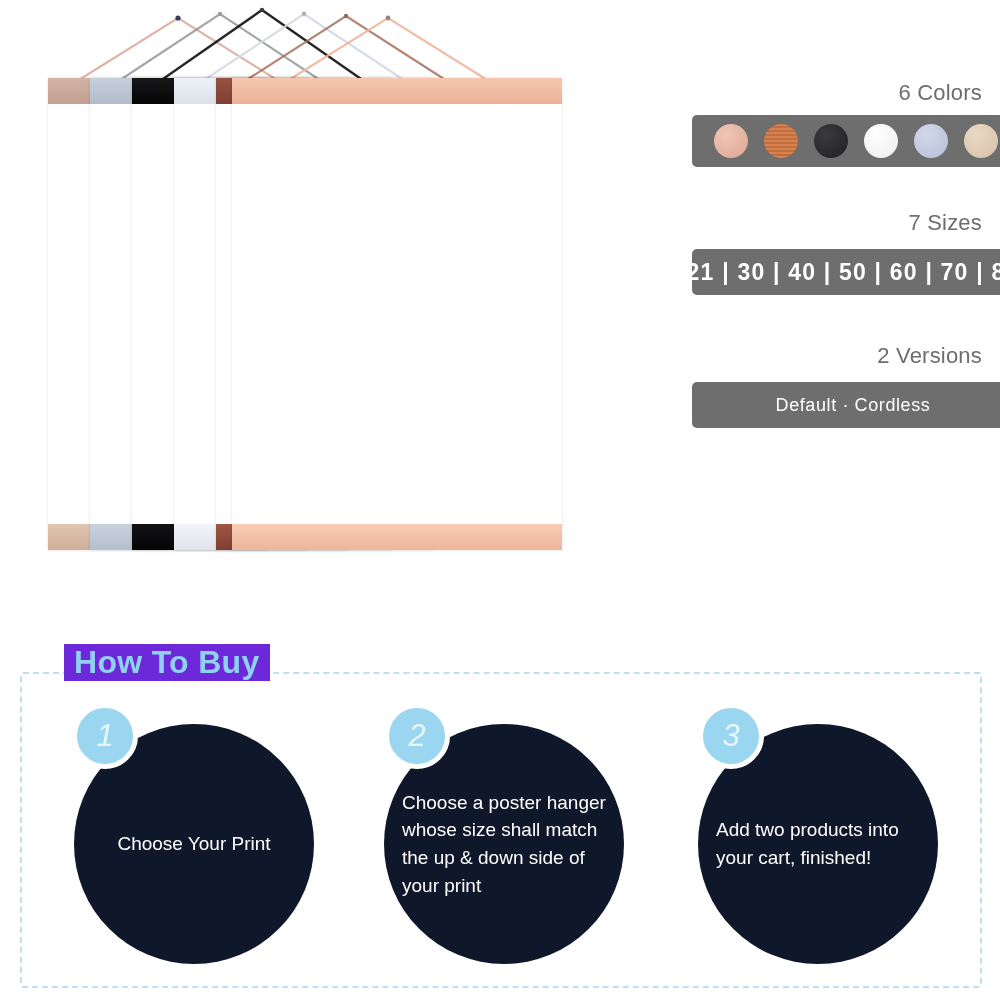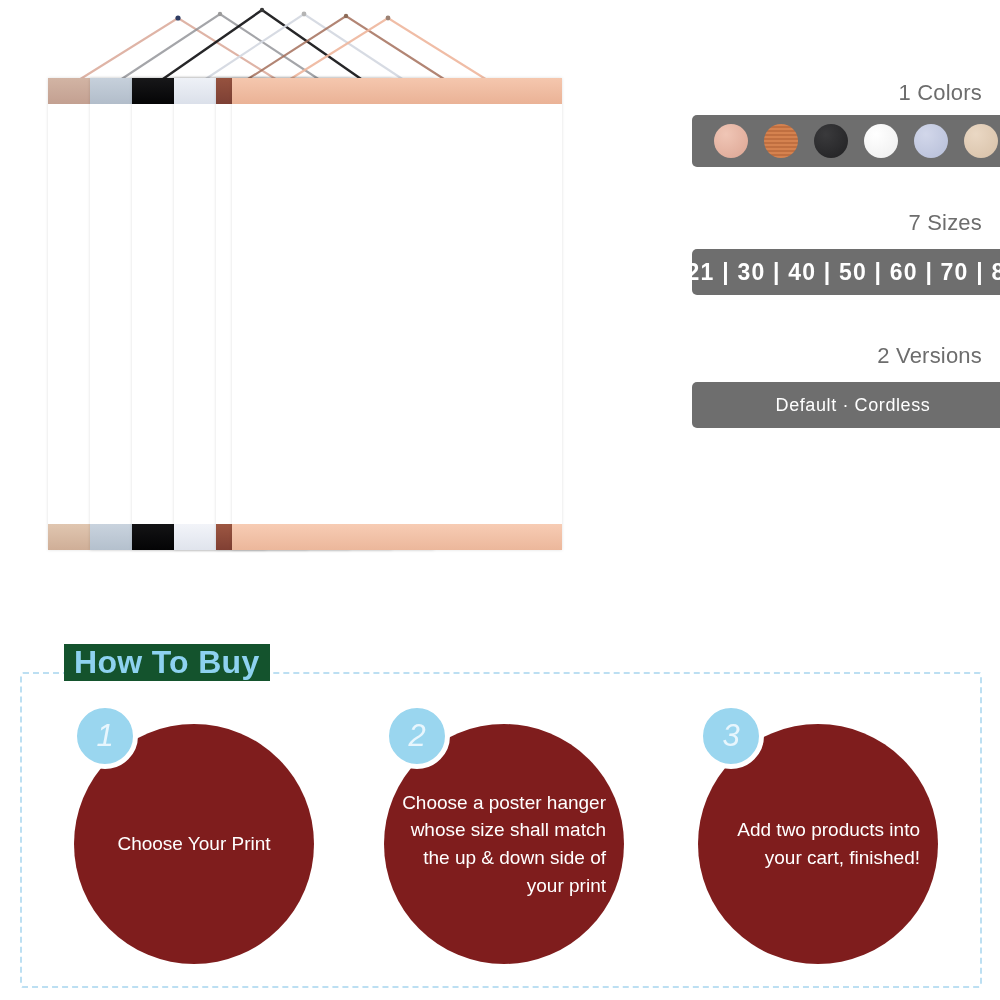--- a/index.html
+++ b/index.html
@@ -61,31 +61,31 @@
                   justify-content:center;cursor:pointer;
                   box-shadow:0 2px 4px rgba(0,0,0,.13);}
   #buy-now-label{color:#fff;font-size:25px;letter-spacing:2.5px;}
   #buy-now-chevrons{display:inline-block;margin-left:14px;color:#fff;font-size:24px;
                     letter-spacing:-2px;}
 
   
   #how-to-buy{position:absolute;left:20px;top:672px;width:958px;height:312px;
               border:2px dashed #bcdff2;border-radius:3px;}
   #how-to-buy-title{position:absolute;left:64px;top:644px;color:#8ed2f0;
-                    font-size:32px;font-weight:bold;background:#14532d;
+                    font-size:32px;font-weight:bold;background:#6d28d9;
                     padding:0 10px;letter-spacing:.3px;}
 
   .step{position:absolute;top:690px;}
   .step-badge{position:absolute;width:66px;height:66px;border-radius:50%;
               background:#9ad6ef;border:5px solid #ffffff;box-sizing:border-box;
               display:flex;align-items:center;justify-content:center;
               color:#e8f6fd;font-size:31px;font-style:italic;z-index:2;}
   .step-circle{position:absolute;width:240px;height:240px;border-radius:50%;
-               background:#7f1d1d;display:flex;align-items:center;justify-content:center;
-               text-align:right;color:#ffffff;font-size:19px;line-height:1.45;
+               background:#0f172a;display:flex;align-items:center;justify-content:center;
+               text-align:left;color:#ffffff;font-size:19px;line-height:1.45;
                padding:0 18px;box-sizing:border-box;}
 
   #step-1{left:48px;} #step-2{left:358px;} #step-3{left:672px;}
   #step-1 .step-badge{left:24px;top:13px;}
   #step-2 .step-badge{left:26px;top:13px;}
   #step-3 .step-badge{left:26px;top:13px;}
   #step-1 .step-circle{left:26px;top:34px;}
   #step-2 .step-circle{left:26px;top:34px;}
   #step-3 .step-circle{left:26px;top:34px;}
 </style>
@@ -144,21 +144,21 @@
 
     <div id="poster-badge">
       <div id="badge-top">Various Sizes &amp; Colors</div>
       <div id="badge-title">Poster Hanger</div>
       <div id="badge-sub">Customizable</div>
     </div>
 
     <div class="brandmark">輕</div>
   </div>
 
-  <div class="spec-label" id="colors-label">1 Colors</div>
+  <div class="spec-label" id="colors-label">6 Colors</div>
   <div class="spec-bar" id="colors-bar">
     <span class="swatch" style="background:radial-gradient(circle at 35% 30%,#f0c6b6,#dca593);"></span>
     <span class="swatch" style="background:repeating-linear-gradient(0deg,#d5824f 0,#d5824f 2px,#c06f40 2px,#c06f40 4px);"></span>
     <span class="swatch" style="background:radial-gradient(circle at 35% 30%,#3a3a3c,#202022);"></span>
     <span class="swatch" style="background:radial-gradient(circle at 35% 30%,#ffffff,#ededed);"></span>
     <span class="swatch" style="background:radial-gradient(circle at 35% 30%,#d2d7ea,#b6bed8);"></span>
     <span class="swatch" style="background:radial-gradient(circle at 35% 30%,#ead8c4,#d7c0a7);"></span>
   </div>
 
   <div class="spec-label" id="sizes-label">7 Sizes</div>

